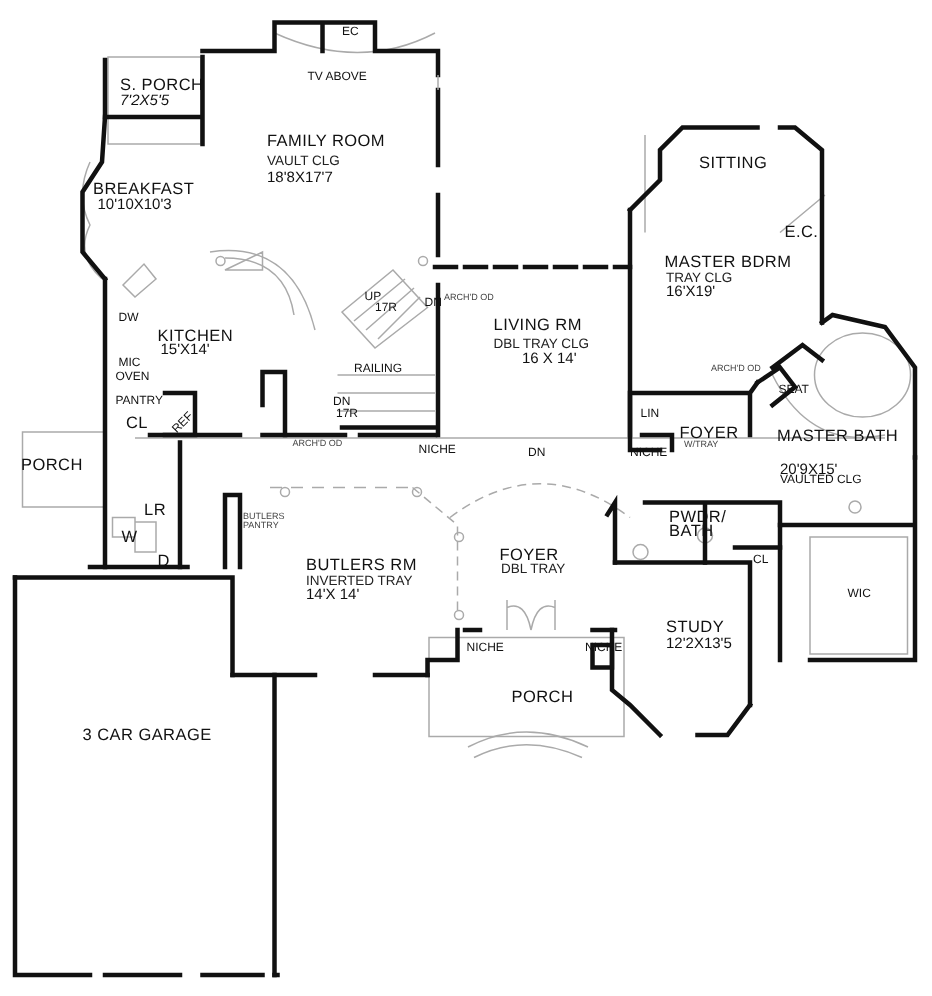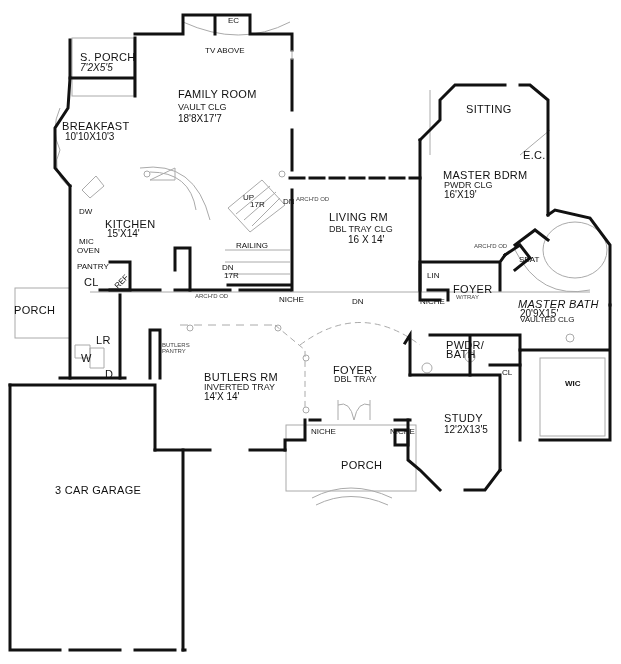--- a/index.html
+++ b/index.html
@@ -121,38 +121,38 @@
 <div class="lbl small" style="left:283px;top:198px;">DN</div>
 <div class="lbl tiny" style="left:296px;top:196px;">ARCH'D OD</div>
 
 <div class="lbl room" style="left:329px;top:212px;text-align:center;">LIVING  RM</div>
 <div class="lbl sub" style="left:329px;top:225px;">DBL TRAY CLG</div>
 <div class="lbl dim" style="left:329px;top:235px;margin-left:19px;">16 X 14'</div>
 
 <div class="lbl room" style="left:466px;top:104px;">SITTING</div>
 <div class="lbl room" style="left:523px;top:150px;">E.C.</div>
 <div class="lbl room" style="left:443px;top:170px;">MASTER BDRM</div>
-<div class="lbl sub" style="left:444px;top:181px;">PWDR CLG</div>
+<div class="lbl sub" style="left:444px;top:181px;">TRAY CLG</div>
 <div class="lbl dim" style="left:444px;top:190px;">16'X19'</div>
 <div class="lbl tiny" style="left:474px;top:243px;">ARCH'D OD</div>
 <div class="lbl small" style="left:519px;top:256px;">SEAT</div>
 
 <div class="lbl small" style="left:427px;top:272px;">LIN</div>
 <div class="lbl room" style="left:453px;top:284px;">FOYER</div>
 <div class="lbl tiny" style="left:456px;top:294px;">W/TRAY</div>
 <div class="lbl small" style="left:420px;top:298px;">NICHE</div>
 
-<div class="lbl room" style="left:518px;top:299px;font-style:italic;">MASTER BATH</div>
+<div class="lbl room" style="left:518px;top:286px;">MASTER BATH</div>
 <div class="lbl dim" style="left:520px;top:309px;">20'9X15'</div>
 <div class="lbl small" style="left:520px;top:316px;">VAULTED CLG</div>
 
 <div class="lbl room" style="left:446px;top:340px;text-align:center;">PWDR/</div>
 <div class="lbl room" style="left:446px;top:349px;">BATH</div>
 <div class="lbl small" style="left:502px;top:369px;">CL</div>
-<div class="lbl small" style="left:565px;top:380px;font-weight:bold;">WIC</div>
+<div class="lbl small" style="left:565px;top:392px;">WIC</div>
 
 <div class="lbl room" style="left:444px;top:413px;">STUDY</div>
 <div class="lbl dim" style="left:444px;top:425px;">12'2X13'5</div>
 
 <div class="lbl tiny" style="left:195px;top:293px;">ARCH'D OD</div>
 <div class="lbl small" style="left:279px;top:296px;">NICHE</div>
 <div class="lbl small" style="left:352px;top:298px;">DN</div>
 
 <div class="lbl room" style="left:14px;top:305px;">PORCH</div>
 <div class="lbl room" style="left:96px;top:335px;">LR</div>

